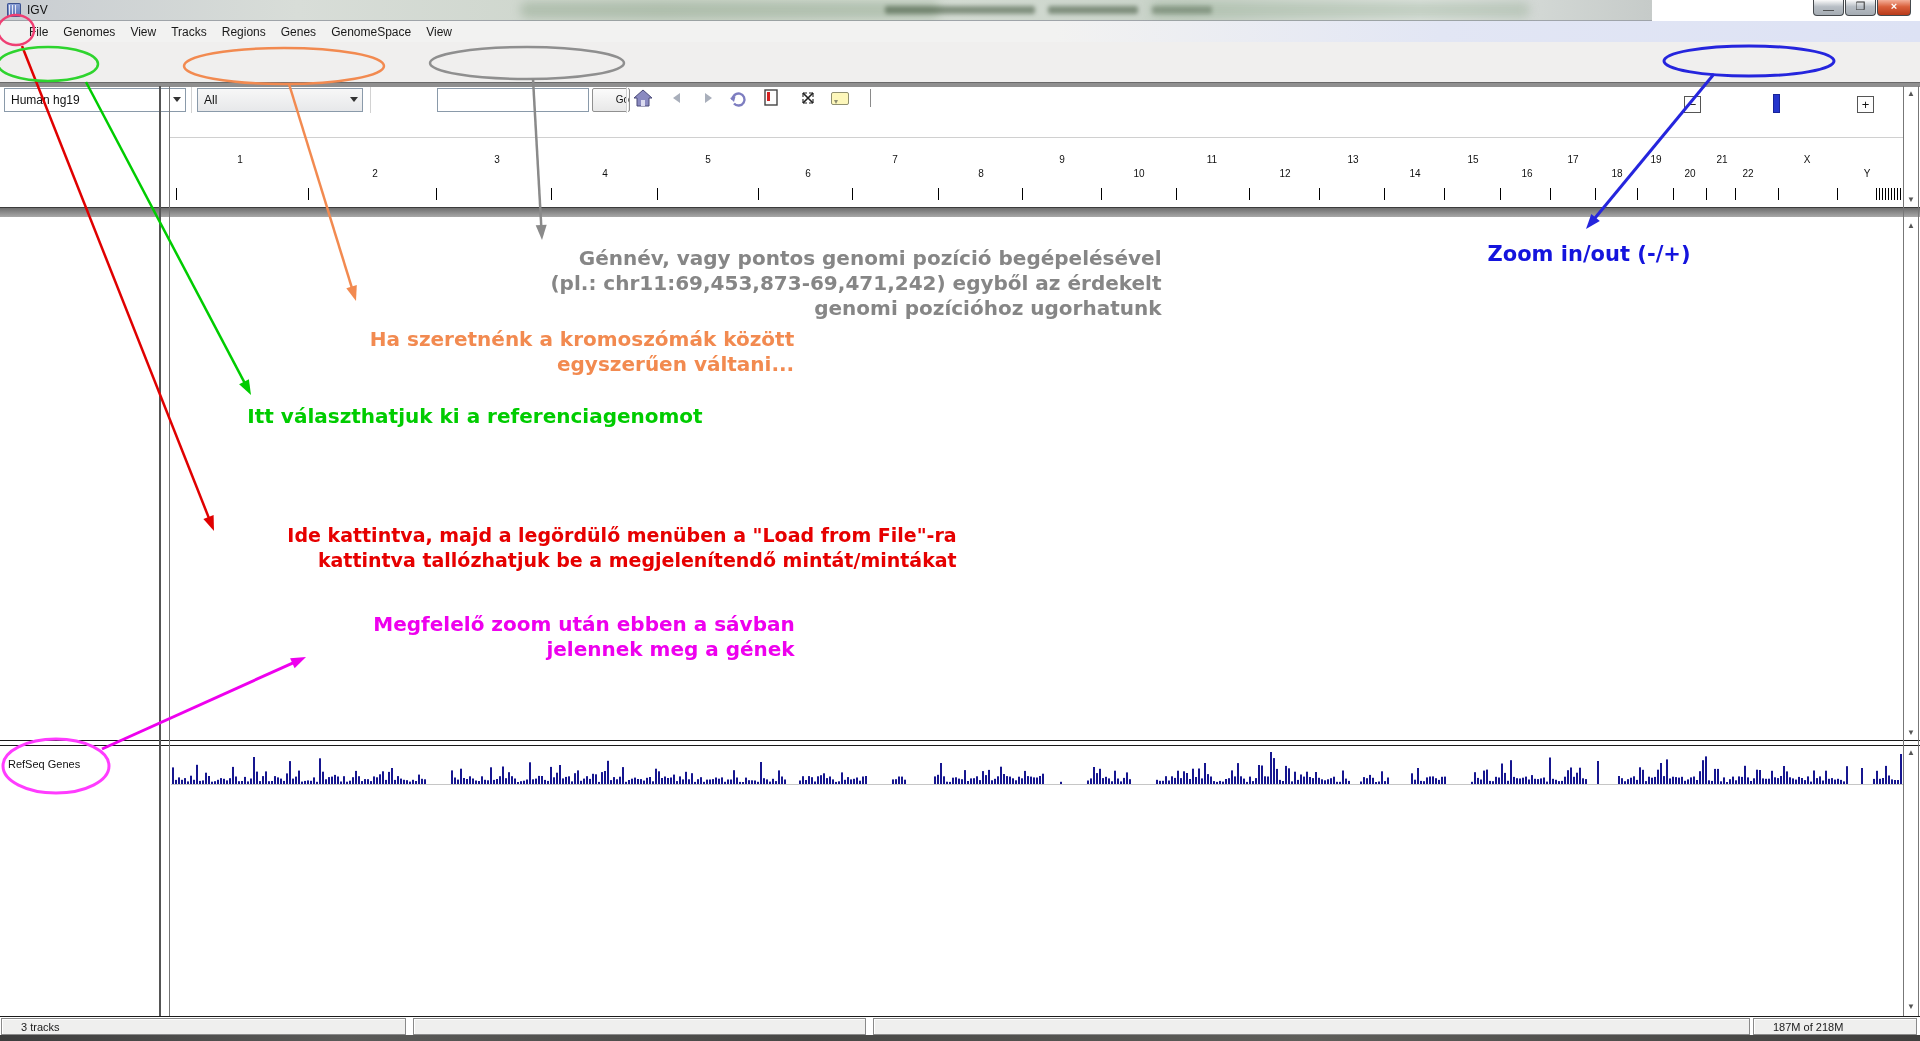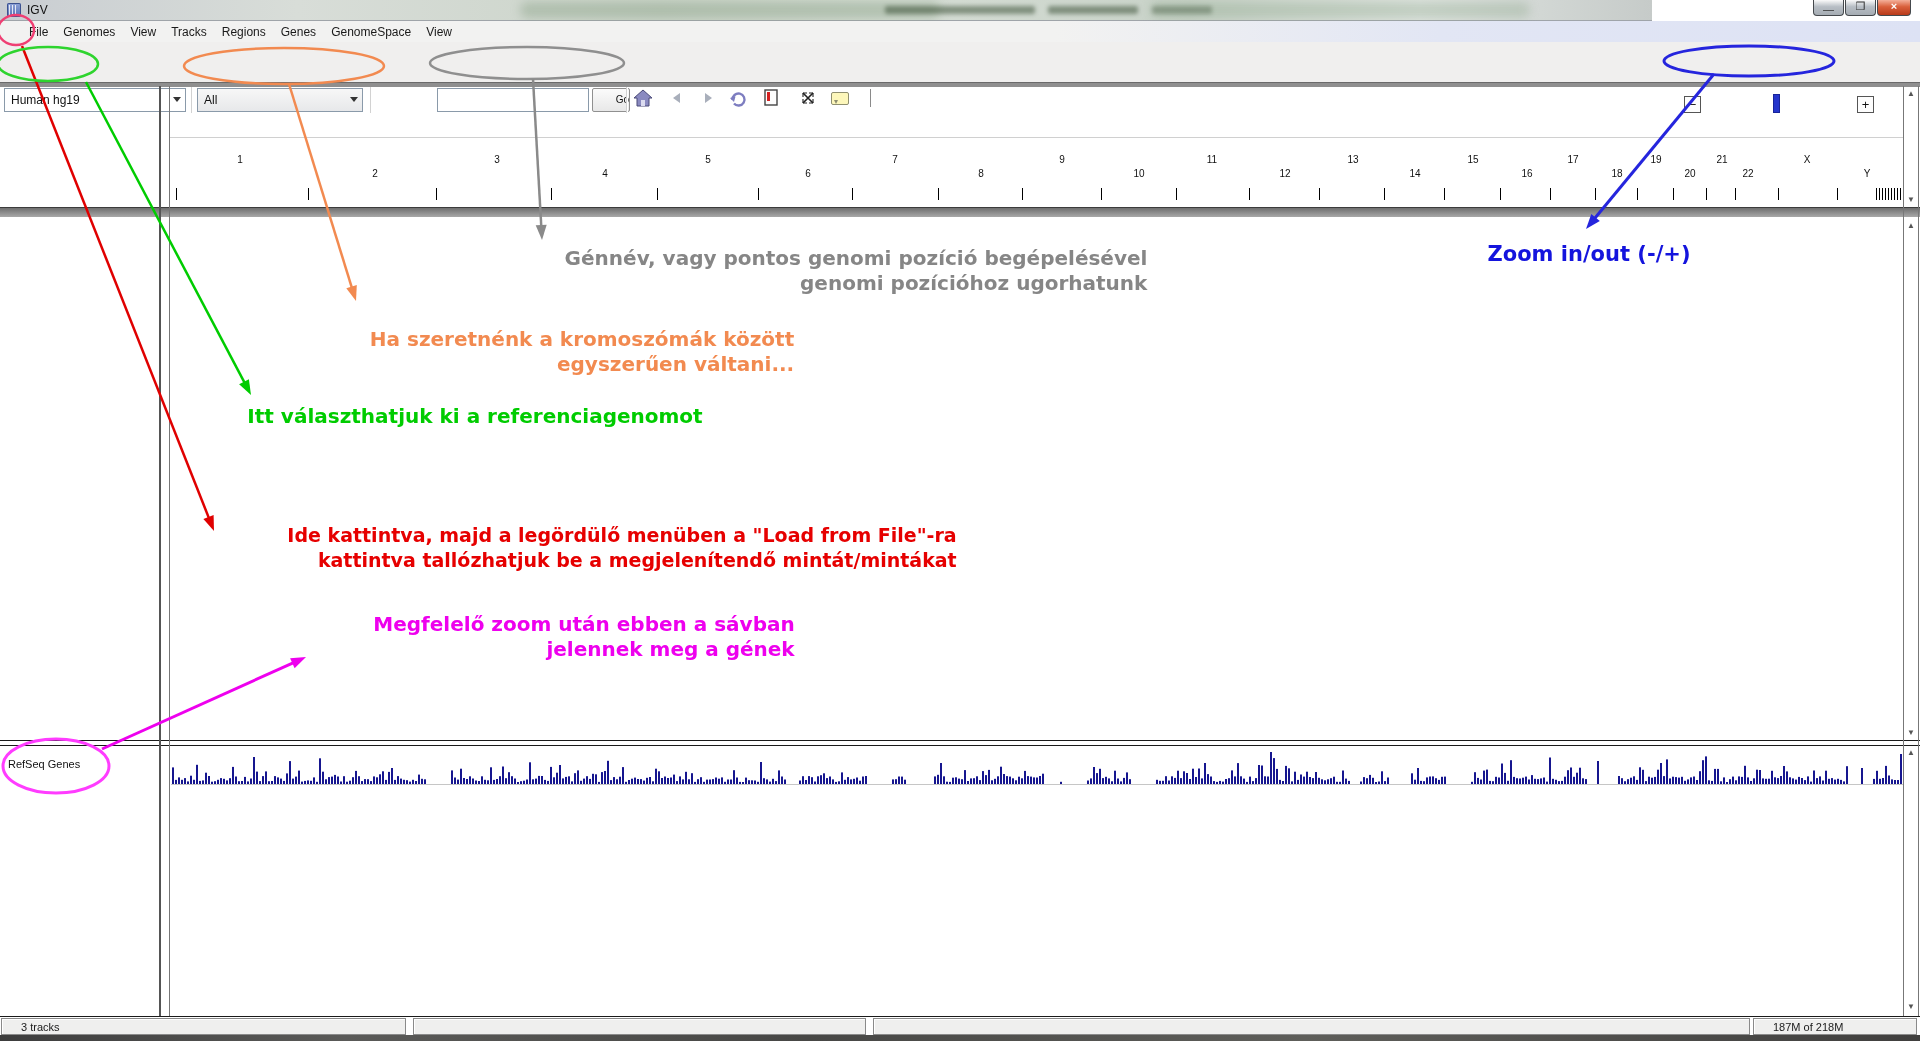--- a/index.html
+++ b/index.html
@@ -786,20 +786,21 @@
       <ellipse cx="1749" cy="61" rx="85" ry="15" fill="none" stroke="#2525dd" stroke-width="3"></ellipse>
       <line x1="1714" y1="74" x2="1591.1" y2="222.8" stroke="#2525dd" stroke-width="3"></line>
       <polygon points="1586,229 1591.3,213.9 1599.8,220.9" fill="#2525dd"></polygon>
       <ellipse cx="56" cy="766" rx="53" ry="27" fill="none" stroke="#ff3cff" stroke-width="3"></ellipse>
       <line x1="102" y1="749" x2="298.7" y2="660.3" stroke="#ee00ee" stroke-width="3"></line>
       <polygon points="306,657 294.6,668.2 290.1,658.2" fill="#ee00ee"></polygon>
     </svg>
   <div id="notes">
       <div class="note" style="left: 856px; top: 246px; color: rgb(134, 134, 134); font-size: 20px;">
         <div>Génnév, vagy pontos genomi pozíció begépelésével</div>
+        <div>(pl.: chr11:69,453,873-69,471,242) egyből az érdekelt</div>
         <div>genomi pozícióhoz ugorhatunk</div>
       </div>
       <div class="note" style="left: 582px; top: 327px; color: rgb(242, 138, 80); font-size: 20px;">
         <div>Ha szeretnénk a kromoszómák között</div>
         <div>egyszerűen váltani...</div>
       </div>
       <div class="note" style="left: 475px; top: 404px; color: rgb(0, 204, 0); font-size: 20px;">
         <div>Itt választhatjuk ki a referenciagenomot</div>
       </div>
       <div class="note" style="left: 622px; top: 523px; color: rgb(230, 0, 0); font-size: 19px;">

